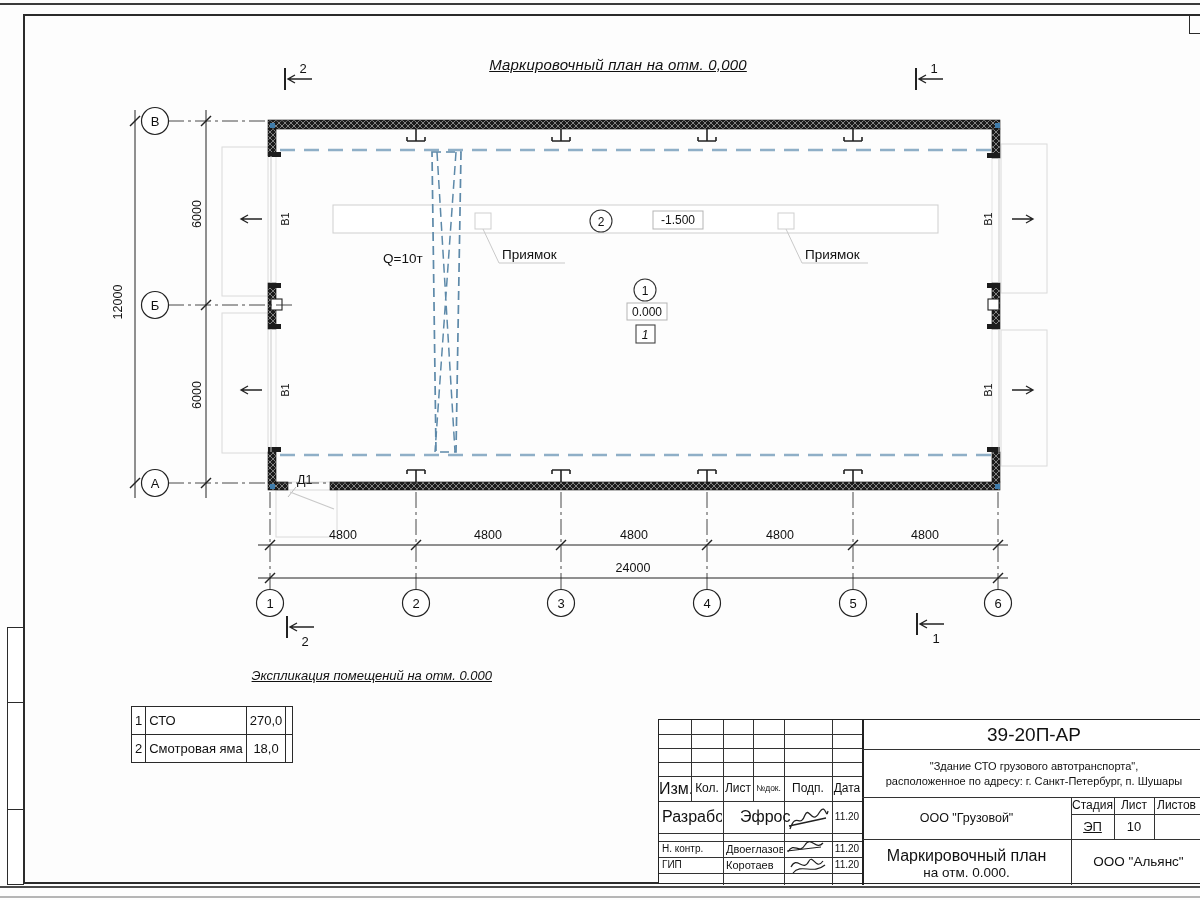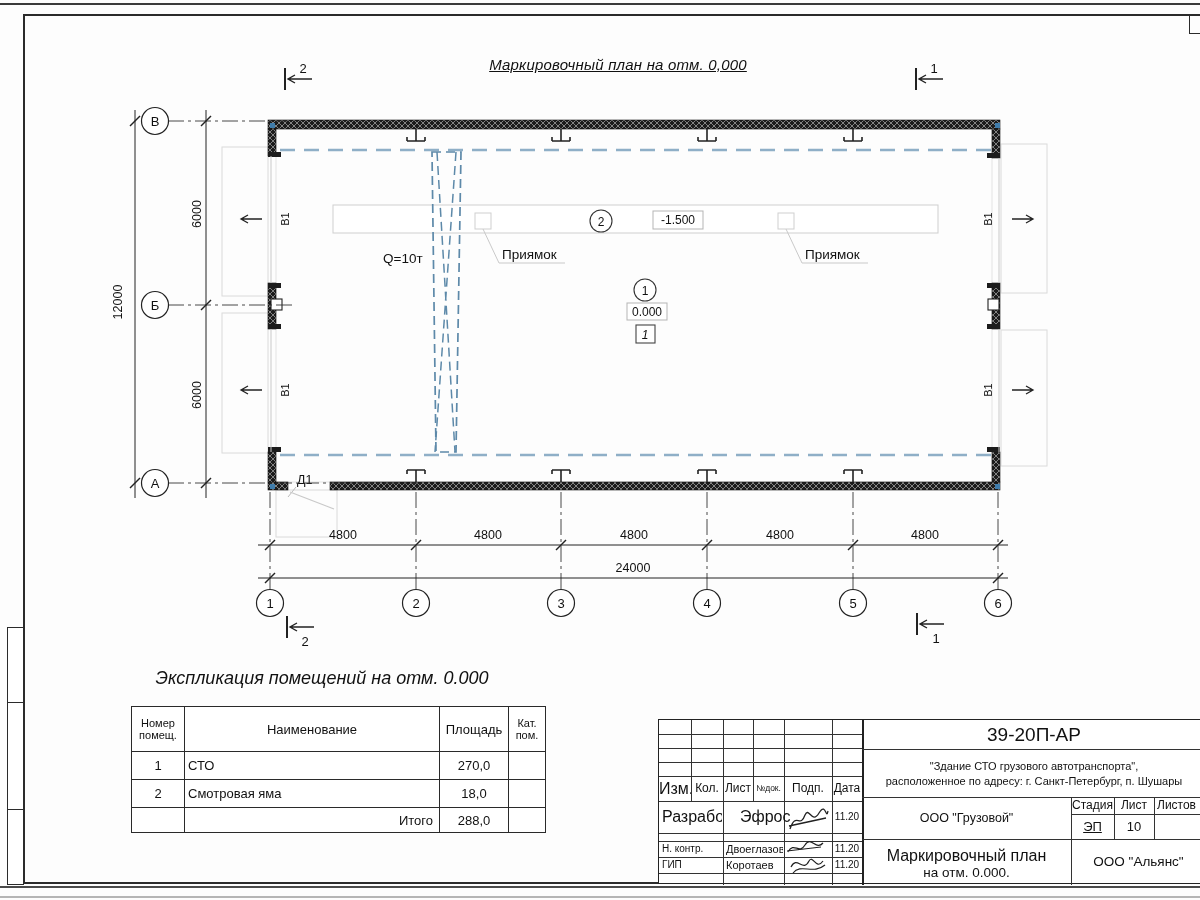--- a/index.html
+++ b/index.html
@@ -9,22 +9,22 @@
   
   .paper-edge-top{left:0;top:3px;width:1200px;height:2px;background:#3a3a3a;}
   .paper-edge-b1{left:0;top:886px;width:1200px;height:2px;background:#4a4a4a;}
   .paper-edge-b2{left:0;top:896px;width:1200px;height:2px;background:#b5b5b5;}
   .frame{left:23px;top:14px;width:1185px;height:870px;border:2px solid #2b2b2b;box-sizing:border-box;background:transparent;}
   .side-box{left:7px;width:17px;border:1.5px solid #2b2b2b;box-sizing:border-box;background:#fff;}
   .corner-box{left:1189px;top:14px;width:20px;height:20px;border:1.5px solid #2b2b2b;box-sizing:border-box;}
   
   .drawing-title{top:56px;left:468px;width:300px;text-align:center;font-size:15px;font-style:italic;
       text-decoration:underline;letter-spacing:.2px;}
-  .expl-title{top:668px;left:152px;width:340px;text-align:center;font-size:18px;font-style:italic;
-      }
+  .expl-title{top:668px;left:152px;width:340px;text-align:right;font-size:13px;font-style:italic;
+      text-decoration:underline;}
   
   .expl{left:131px;top:706px;border-collapse:collapse;table-layout:fixed;background:#fff;}
   .expl td{border:1.5px solid #2a2a2a;font-size:13px;text-align:center;padding:0 3px;overflow:hidden;}
   .expl .hdr-sm{font-size:11px;line-height:12px;}
   .expl .name{text-align:left;}
   .expl .tot{text-align:right;padding-right:6px;}
   
   .tb{left:658px;top:719px;width:547px;height:165px;border:1.6px solid #222;box-sizing:border-box;background:#fff;}
   .tb .hl{position:absolute;height:1.2px;background:#333;}
   .tb .vl{position:absolute;width:1.2px;background:#333;}
@@ -242,42 +242,30 @@
       <text x="934" y="73">1</text>
       <text x="305" y="646">2</text>
       <text x="936" y="643">1</text>
     </g>
   </g>
 </svg>
 
 <div class="abs expl-title">Экспликация помещений на отм. 0.000</div>
 <table class="abs expl">
   <tbody>
-      <tr style="height:45px;">
-    <td style="width:46px;" class="hdr-sm">Номер помещ.</td>
-    <td style="width:248px;">Наименование</td>
-    <td style="width:62px;">Площадь</td>
-    <td style="width:30px;" class="hdr-sm">Кат. пом.</td>
-  </tr>
   <tr style="height:28px;">
     <td>1</td>
     <td class="name">СТО</td>
     <td>270,0</td>
     <td></td>
   </tr>
   <tr style="height:28px;">
     <td>2</td>
     <td class="name">Смотровая яма</td>
     <td>18,0</td>
-    <td></td>
-  </tr>
-  <tr style="height:25px;">
-    <td></td>
-    <td class="tot">Итого</td>
-    <td>288,0</td>
     <td></td>
   </tr>
 </tbody>
   </table>
 
 <div class="abs tb">
 
   <div class="vl" style="left:32px;top:0;height:81px;"></div>
   <div class="vl" style="left:94px;top:0;height:81px;"></div>
   <div class="vl" style="left:64px;top:0;height:165px;"></div>

